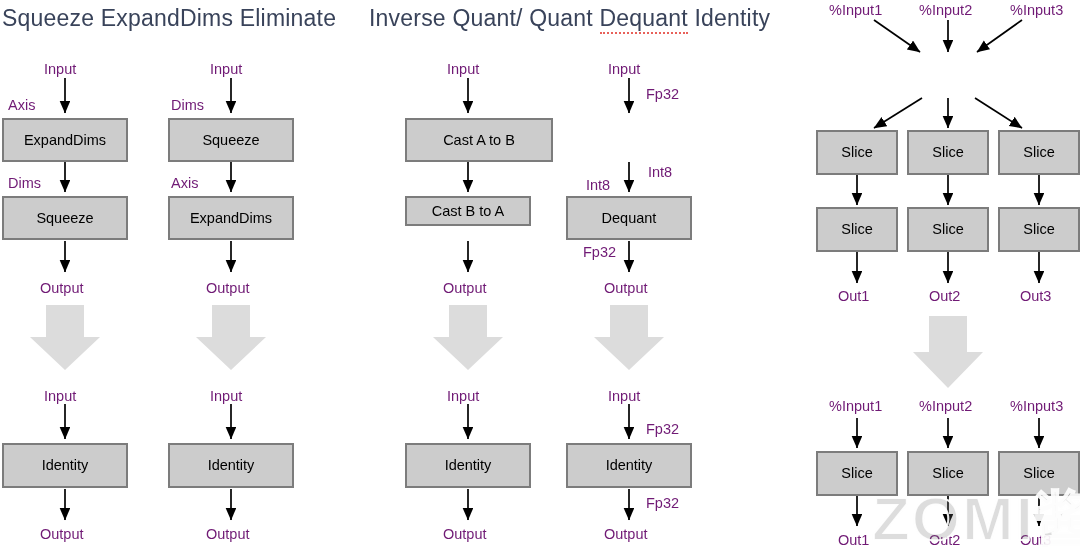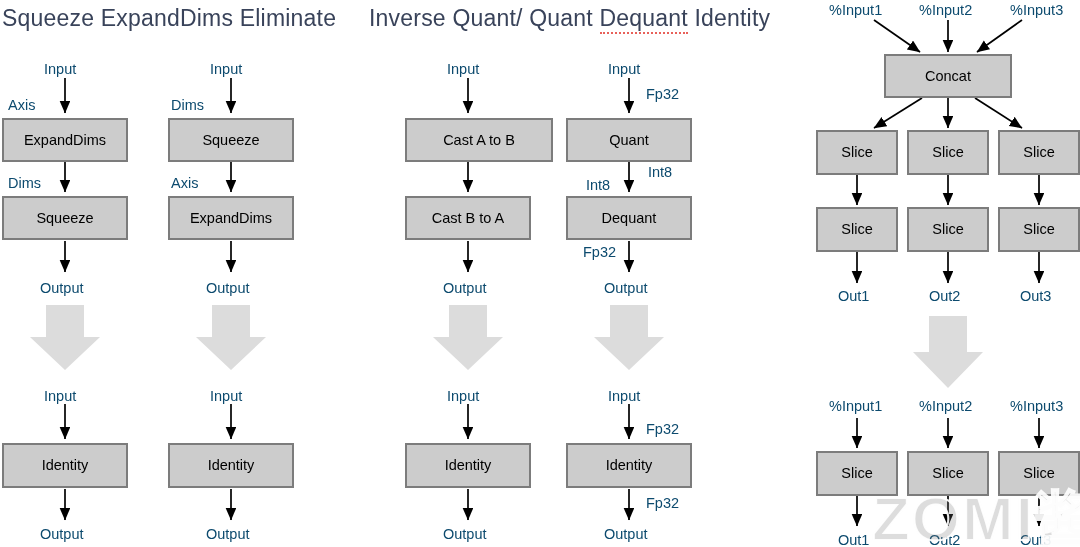--- a/index.html
+++ b/index.html
@@ -51,21 +51,21 @@
     font-size: 14.5px;
     display: flex;
     align-items: center;
     justify-content: center;
     text-align: center;
     line-height: 1;
   }
   
   .lbl {
     position: absolute;
-    color: #0c4a6e;
+    color: #701a75;
     font-family: "Liberation Sans", sans-serif;
     font-size: 14.5px;
     white-space: nowrap;
     line-height: 1;
   }
   
   #watermark {
     position: absolute;
     left: 872px;
     top: 477px;
@@ -169,47 +169,45 @@
   <div class="lbl" style="left:171px; top:176px;">Axis</div>
   <div class="node" style="left:168px; top:196px; width:126px; height:44px;">ExpandDims</div>
   <div class="lbl" style="left:206px; top:281px;">Output</div>
 
   <div class="lbl" style="left:210px; top:389px;">Input</div>
   <div class="node" style="left:168px; top:443px; width:126px; height:45px;">Identity</div>
   <div class="lbl" style="left:206px; top:527px;">Output</div>
 
   <div class="lbl" style="left:447px; top:62px;">Input</div>
   <div class="node" style="left:405px; top:118px; width:148px; height:44px;">Cast A to B</div>
-  <div class="node" style="left:405px; top:196px; width:126px; height:44px;">Cast B to A</div>
+  <div class="node" style="left:405px; top:196px; width:126px; height:30px;">Cast B to A</div>
   <div class="lbl" style="left:443px; top:281px;">Output</div>
 
   <div class="lbl" style="left:447px; top:389px;">Input</div>
   <div class="node" style="left:405px; top:443px; width:126px; height:45px;">Identity</div>
   <div class="lbl" style="left:443px; top:527px;">Output</div>
 
   <div class="lbl" style="left:608px; top:62px;">Input</div>
   <div class="lbl" style="left:646px; top:87px;">Fp32</div>
-  <div class="node" style="left:566px; top:118px; width:126px; height:44px;">Quant</div>
   <div class="lbl" style="left:648px; top:165px;">Int8</div>
   <div class="lbl" style="left:586px; top:178px;">Int8</div>
   <div class="node" style="left:566px; top:196px; width:126px; height:44px;">Dequant</div>
   <div class="lbl" style="left:583px; top:245px;">Fp32</div>
   <div class="lbl" style="left:604px; top:281px;">Output</div>
 
   <div class="lbl" style="left:608px; top:389px;">Input</div>
   <div class="lbl" style="left:646px; top:422px;">Fp32</div>
   <div class="node" style="left:566px; top:443px; width:126px; height:45px;">Identity</div>
   <div class="lbl" style="left:646px; top:496px;">Fp32</div>
   <div class="lbl" style="left:604px; top:527px;">Output</div>
 
   <div class="lbl" style="left:829px; top:3px;">%Input1</div>
   <div class="lbl" style="left:919px; top:3px;">%Input2</div>
   <div class="lbl" style="left:1010px; top:3px;">%Input3</div>
 
-  <div class="node" style="left:884px; top:54px; width:128px; height:44px;">Concat</div>
 
   <div class="node" style="left:816px; top:130px; width:82px; height:45px;">Slice</div>
   <div class="node" style="left:907px; top:130px; width:82px; height:45px;">Slice</div>
   <div class="node" style="left:998px; top:130px; width:82px; height:45px;">Slice</div>
 
   <div class="node" style="left:816px; top:207px; width:82px; height:45px;">Slice</div>
   <div class="node" style="left:907px; top:207px; width:82px; height:45px;">Slice</div>
   <div class="node" style="left:998px; top:207px; width:82px; height:45px;">Slice</div>
 
   <div class="lbl" style="left:838px; top:289px;">Out1</div>

